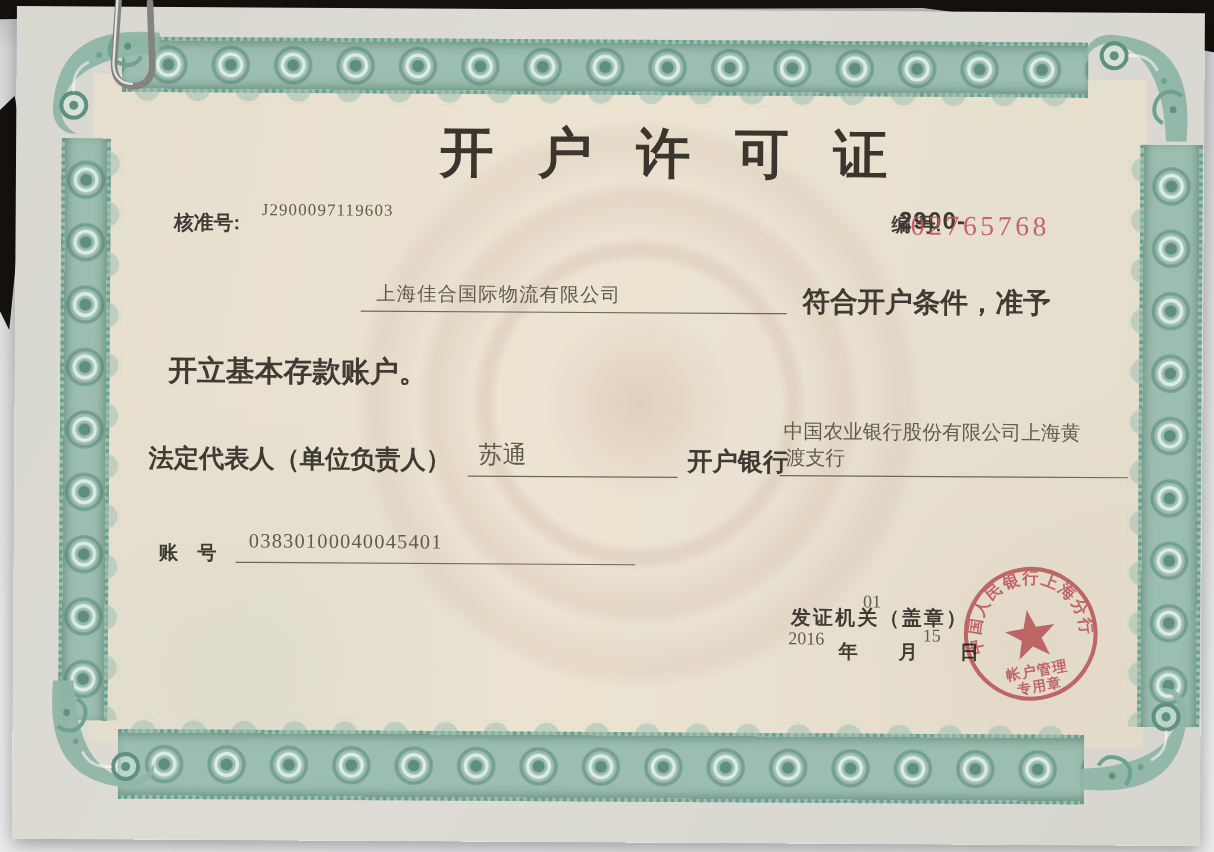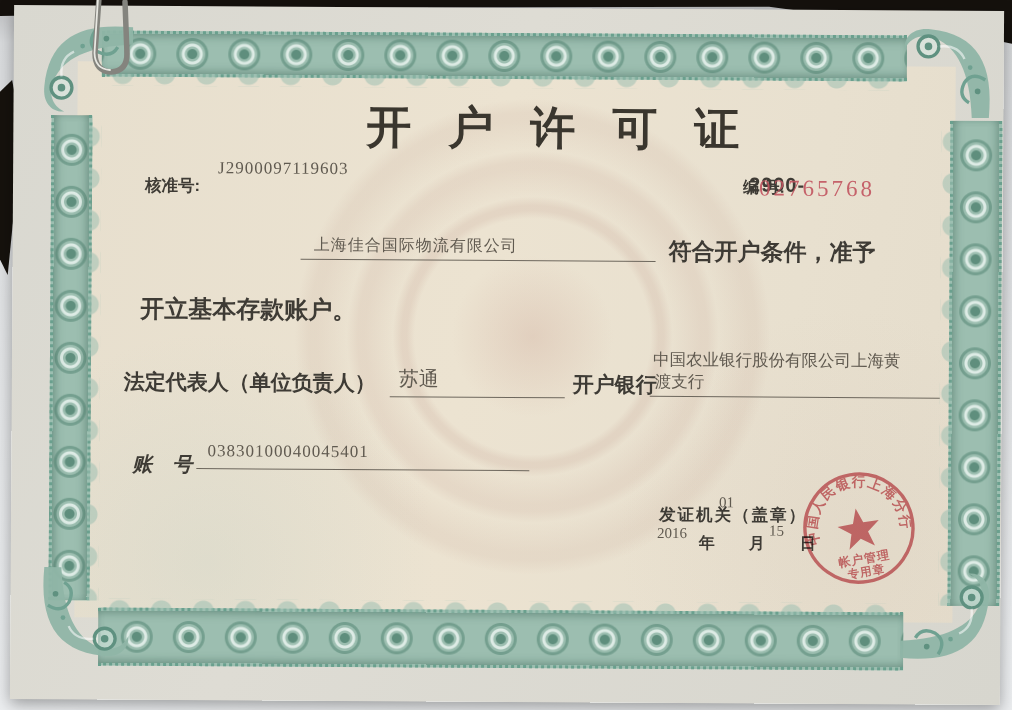--- a/index.html
+++ b/index.html
@@ -118,41 +118,41 @@
       <path d="M58,12 q-9,14 3,22 q14,7 21,-5" fill="none" stroke="#6fa191" stroke-width="3.5"></path>
       <path d="M36,34 q-15,7 -13,26" fill="none" stroke="rgba(255,255,255,.55)" stroke-width="2.5"></path>
       <circle cx="70" cy="20" r="3" fill="#5f9180"></circle>
         <circle cx="45" cy="28" r="2.5" fill="#6fa191"></circle>
     </svg>
   </div>
 
   <div class="abs title" style="left:120px;top:90px;width:800px;padding-left:38px;">开户许可证</div>
 
   <div class="abs lab" style="left:132px;top:169px;font-size:16.5px;">核准号:</div>
-  <div class="abs val" style="left:205px;top:152px;font-size:17px;letter-spacing:1px;text-align:center;">J2900097119603</div>
+  <div class="abs val" style="left:205px;top:162px;font-size:14px;letter-spacing:1px;text-align:center;">J2900097119603</div>
 
   <div class="abs lab" style="left:685px;top:168px;font-size:16px;padding-left:45px;">编 号:</div>
   <div class="abs lab" style="left:736px;top:164px;font-size:20px;letter-spacing:1px;">2900-</div>
   <div class="abs val red" style="left:746px;top:166px;font-size:23px;letter-spacing:3px;opacity:.9;">02765768</div>
 
   <div class="abs val" style="left:301px;top:228px;font-size:16px;letter-spacing:1px;">上海佳合国际物流有限公司</div>
   <div class="abs ul" style="left:288px;top:252px;width:355px;"></div>
   <div class="abs lab" style="left:656px;top:227px;font-size:23px;">符合开户条件，准予</div>
 
   <div class="abs lab" style="left:128px;top:287px;font-size:24px;">开立基本存款账户。</div>
 
   <div class="abs lab" style="left:112px;top:362px;font-size:21px;">法定代表人（单位负责人）</div>
   <div class="abs val" style="left:387px;top:358px;font-size:20px;">苏通</div>
   <div class="abs ul" style="left:378px;top:389px;width:175px;"></div>
   <div class="abs lab" style="left:561px;top:362px;font-size:21px;">开户银行</div>
   <div class="abs val" style="left:641px;top:340px;font-size:16.5px;">中国农业银行股份有限公司上海黄</div>
   <div class="abs val" style="left:643px;top:362px;font-size:16.5px;">渡支行</div>
   <div class="abs ul" style="left:638px;top:387px;width:290px;"></div>
 
-  <div class="abs lab" style="left:121px;top:445px;font-size:20px;font-style:italic;">账　号</div>
+  <div class="abs lab" style="left:121px;top:445px;font-size:16px;">账　号</div>
   <div class="abs val" style="left:196px;top:435px;font-size:17px;letter-spacing:1px;">03830100040045401</div>
   <div class="abs ul" style="left:185px;top:462px;width:333px;"></div>
 
   <div class="abs lab" style="left:648px;top:495px;font-size:16.5px;letter-spacing:2px;">发证机关（盖章）</div>
   <div class="abs val" style="left:646px;top:516px;font-size:15px;">2016</div>
   <div class="abs lab" style="left:688px;top:524px;font-size:16px;">年</div>
   <div class="abs val" style="left:708px;top:485px;font-size:15px;">01</div>
   <div class="abs lab" style="left:738px;top:524px;font-size:16px;">月</div>
   <div class="abs val" style="left:758px;top:513px;font-size:15px;">15</div>
   <div class="abs lab" style="left:789px;top:524px;font-size:16px;">日</div>

